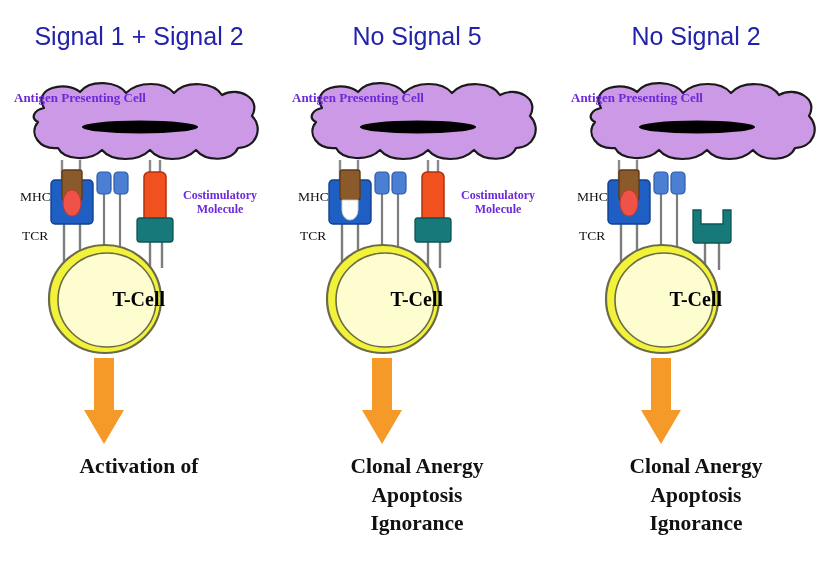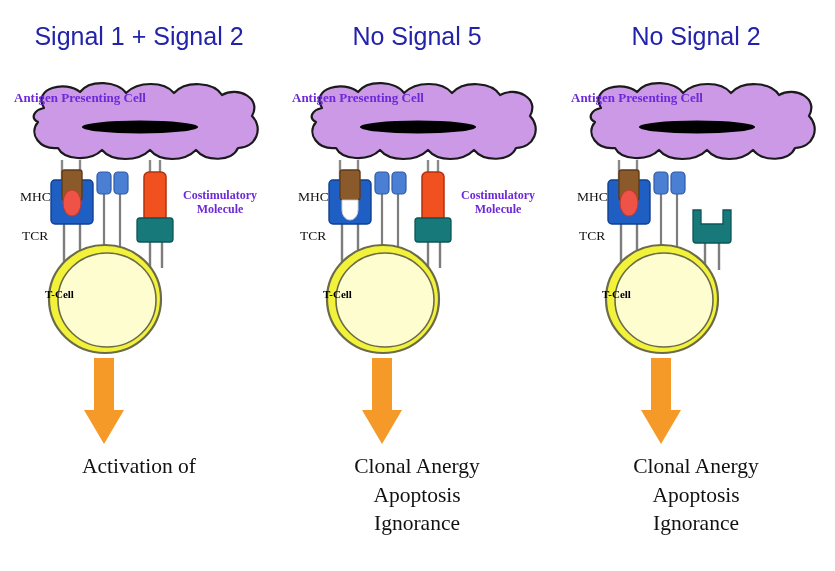--- a/index.html
+++ b/index.html
@@ -75,22 +75,22 @@
     top: 243px;
     left: 45px;
     width: 120px;
     height: 112px;
   }
   .tcell-label {
     position: absolute;
     top: 45px;
     left: 0;
     width: 120px;
-    text-align: left;
-    font-size: 11px;
+    text-align: right;
+    font-size: 20px;
     font-weight: bold;
     color: #000000;
     font-family: "Liberation Serif", serif;
   }
   .mhc-label, .tcr-label {
     position: absolute;
     font-size: 13.5px;
     font-family: "Liberation Serif", serif;
     color: #111111;
     white-space: nowrap;
@@ -116,21 +116,21 @@
     width: 60px;
     height: 86px;
   }
   .outcome {
     position: absolute;
     top: 452px;
     left: 4px;
     width: 270px;
     text-align: center;
     font-size: 21.5px;
-    font-weight: normal;
+    font-weight: bold;
     line-height: 1.33;
     color: #111111;
     font-family: "Liberation Serif", serif;
   }
   .outcome div { white-space: nowrap; }
 </style>
 </head>
 <body>
 
 <div class="figure">

